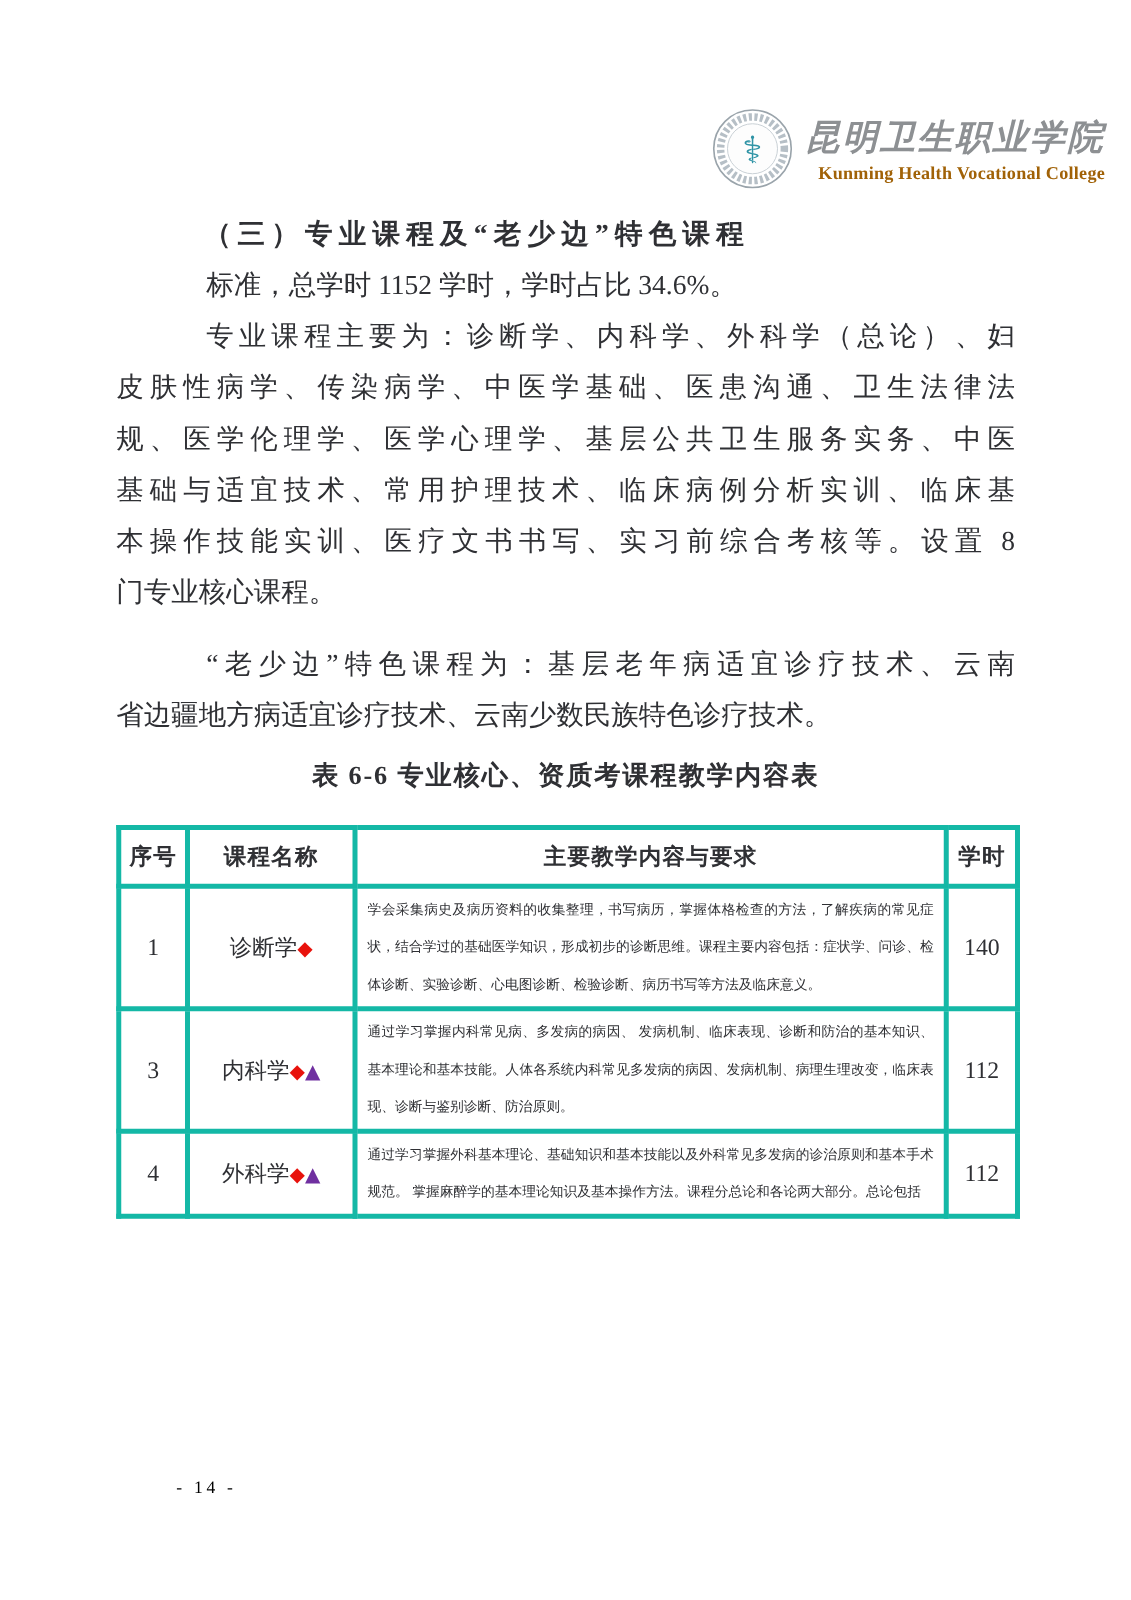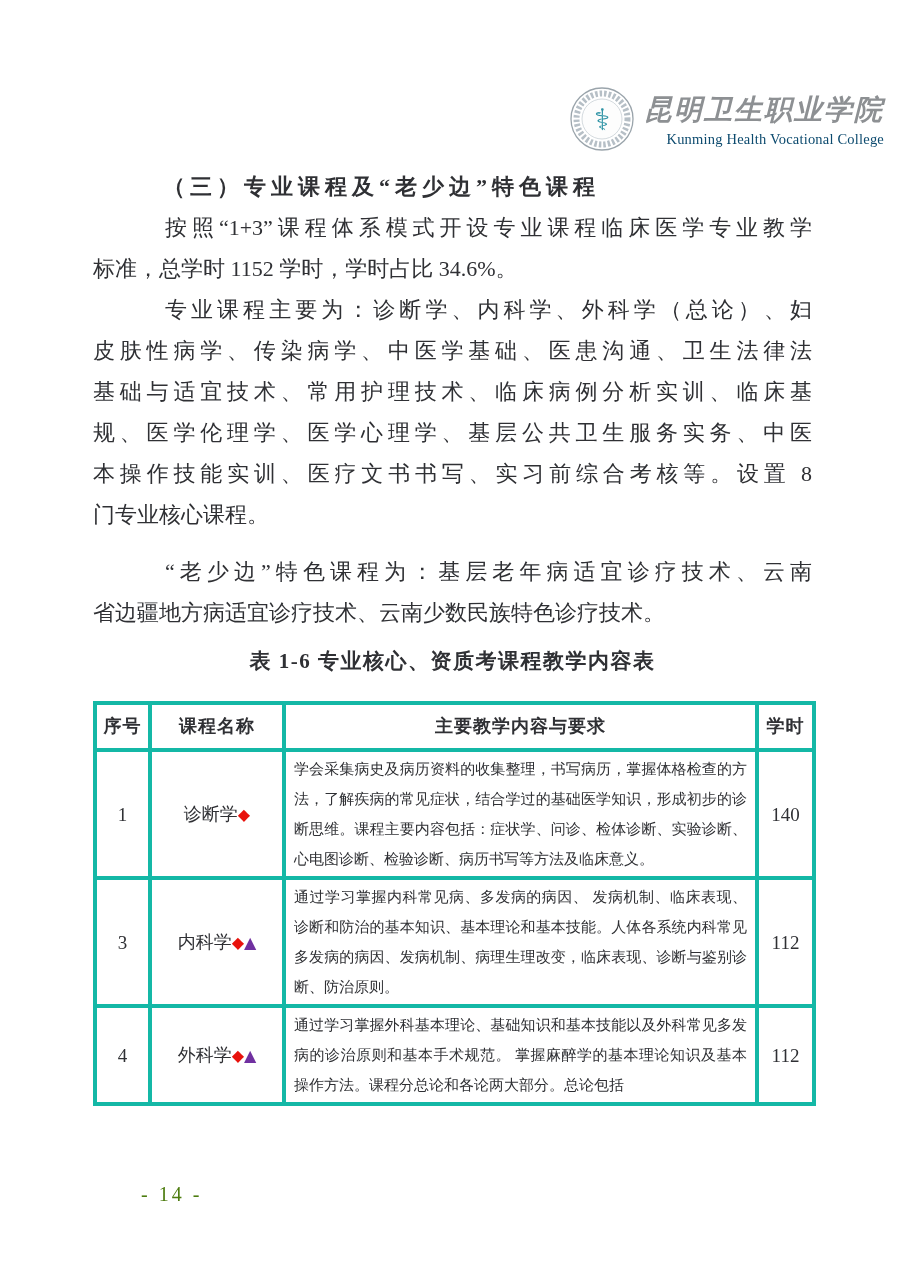--- a/index.html
+++ b/index.html
@@ -18,21 +18,21 @@
     display: flex; align-items: center; gap: 9px;
   }
   .seal { width: 66px; height: 66px; flex: 0 0 auto; }
   .logo-text { display: flex; flex-direction: column; align-items: flex-end; }
   .logo-zh {
     font-size: 28px; color: #8d9093; letter-spacing: 2px;
     font-style: italic; font-weight: bold; white-space: nowrap;
     font-family: "DejaVu Serif", "Liberation Serif", serif;
   }
   .logo-en {
-    font-size: 14.5px; color: #0c4a6e; font-weight: normal;
+    font-size: 14.5px; color: #a16207; font-weight: bold;
     letter-spacing: 0.2px; margin-top: 2px; white-space: nowrap;
   }
   
   .content {
     position: absolute; left: 93px; top: 166px; width: 719px;
     font-size: 22px; line-height: 41px;
   }
   .heading {
     font-weight: bold; letter-spacing: 5px; text-indent: 70px;
     white-space: nowrap;
@@ -56,30 +56,30 @@
   .course-table th {
     height: 47px; font-size: 18px; font-weight: bold;
     text-align: center; letter-spacing: 1px;
   }
   td.td-seq, td.td-hours {
     text-align: center; font-size: 19px;
     font-family: "Liberation Serif", serif;
   }
   td.td-course { text-align: center; font-size: 18px; white-space: nowrap; }
   td.td-content {
-    font-size: 15px; line-height: 30px; padding: 2px 8px;
+    font-size: 11px; line-height: 30px; padding: 2px 8px;
     text-align: justify;
   }
   .mk { font-family: "DejaVu Sans", sans-serif; font-size: 16px; }
   .mk-diamond { color: #e8120c; }
   .mk-triangle { color: #7030a0; }
   
   .footer-pagenum {
     position: absolute; left: 141px; top: 1183px;
-    font-size: 20px; color: #4d7c0f; letter-spacing: 3px;
+    font-size: 14px; color: #000000; letter-spacing: 3px;
   }
 </style>
 </head>
 <body>
 
 <div class="page">
 
   <div class="logo-block">
     <svg class="seal" viewBox="0 0 66 66">
       <circle cx="33" cy="33" r="31" fill="#ffffff" stroke="#9aa4ab" stroke-width="1.3"></circle>
@@ -90,37 +90,36 @@
     <div class="logo-text">
       <span class="logo-zh">昆明卫生职业学院</span>
       <span class="logo-en">Kunming Health Vocational College</span>
     </div>
   </div>
 
   <div class="content">
     <div class="heading">（三）专业课程及“老少边”特色课程</div>
 
     <div class="para p1">
-        <div>按照“1+3”课程体系模式开设专业课程临床医学专业教学</div>
         <div>标准，总学时 1152 学时，学时占比 34.6%。</div>
       </div>
     <div class="para p2">
         <div>专业课程主要为：诊断学、内科学、外科学（总论）、妇</div>
         <div>皮肤性病学、传染病学、中医学基础、医患沟通、卫生法律法</div>
+        <div>规、医学伦理学、医学心理学、基层公共卫生服务实务、中医</div>
         <div>基础与适宜技术、常用护理技术、临床病例分析实训、临床基</div>
-        <div>规、医学伦理学、医学心理学、基层公共卫生服务实务、中医</div>
         <div>本操作技能实训、医疗文书书写、实习前综合考核等。设置 8</div>
         <div>门专业核心课程。</div>
       </div>
     <div class="para p3">
         <div>“老少边”特色课程为：基层老年病适宜诊疗技术、云南</div>
         <div>省边疆地方病适宜诊疗技术、云南少数民族特色诊疗技术。</div>
       </div>
 
-    <div class="table-title">表 1-6 专业核心、资质考课程教学内容表</div>
+    <div class="table-title">表 6-6 专业核心、资质考课程教学内容表</div>
 
     <table class="course-table">
       <colgroup>
         <col style="width:55px">
           <col style="width:134px">
           <col style="width:473px">
           <col style="width:57px">
       </colgroup>
       <thead>
         <tr>

